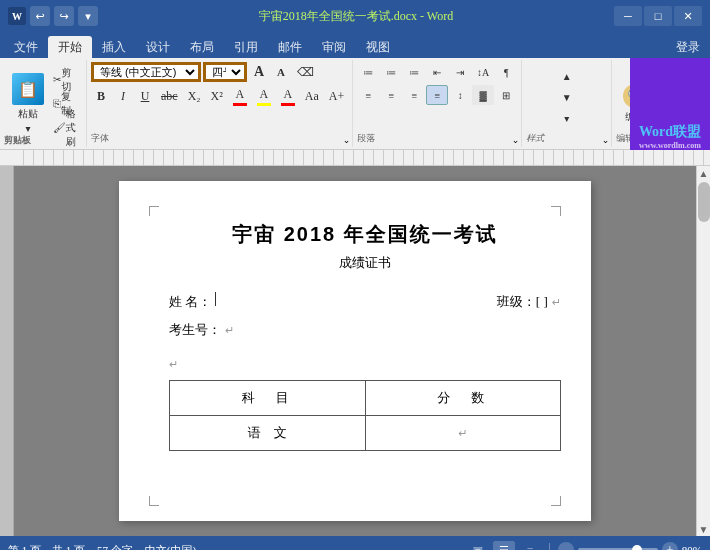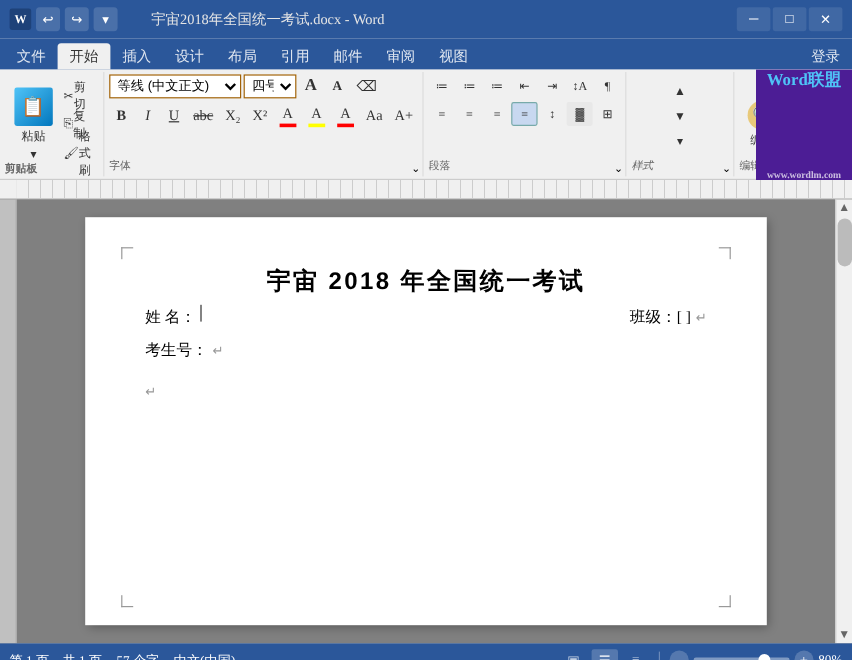--- a/index.html
+++ b/index.html
@@ -37,24 +37,23 @@
     }
     .title-btn {
       width: 20px; height: 20px;
       background: rgba(255,255,255,0.15);
       border-radius: 3px;
       display: flex; align-items: center; justify-content: center;
       font-size: 11px; color: white; cursor: pointer;
     }
     #title-bar .title-text {
       font-size: 12px;
-      color: #e5e5e5;
+      color: #bef264;
       flex: 1;
-      text-align: left;
-      margin-left: 28px;
+      text-align: center;
     }
     #title-bar .window-controls {
       display: flex;
       gap: 2px;
     }
     .win-btn {
       width: 28px; height: 20px;
       background: rgba(255,255,255,0.1);
       display: flex; align-items: center; justify-content: center;
       font-size: 11px; color: white; cursor: pointer;
@@ -158,21 +157,21 @@
     }
     .font-row {
       display: flex;
       align-items: center;
       gap: 2px;
       margin-bottom: 2px;
     }
     .font-select {
       height: 20px;
       font-size: 11px;
-      border: 1px solid #a16207;
+      border: 3px solid #a16207;
       background: white;
       padding: 0 2px;
       cursor: pointer;
     }
     .font-name-select { width: 110px; }
     .font-size-select { width: 44px; }
     .font-btn {
       min-width: 20px; height: 20px;
       border: 1px solid transparent;
       border-radius: 2px;
@@ -237,25 +236,25 @@
       font-size: 13px;
     }
 
     
     .right-panel {
       position: absolute;
       right: 0;
       top: 0;
       width: 80px;
       height: 92px;
-      background: #4c1d95;
+      background: #6d28d9;
       display: flex;
       flex-direction: column;
       align-items: center;
-      justify-content: space-between;
+      justify-content: flex-end;
       color: white;
       font-size: 16px;
       font-weight: bold;
     }
     .right-panel .word-logo {
       font-size: 14px;
       font-weight: bold;
       color: #4fc3f7;
     }
     .right-panel .site-url {
@@ -285,24 +284,24 @@
       justify-content: center;
       padding: 15px 0;
     }
     #doc-scroll::-webkit-scrollbar { width: 14px; }
     #doc-scroll::-webkit-scrollbar-track { background: #f0f0f0; }
     #doc-scroll::-webkit-scrollbar-thumb { background: #bbb; border: 2px solid #f0f0f0; border-radius: 6px; }
 
     
     #page {
       background: white;
-      width: 568px;
+      width: 472px;
       min-height: 340px;
       box-shadow: 2px 2px 8px rgba(0,0,0,0.3);
-      padding: 40px 50px 20px 50px;
+      padding: 40px 30px 20px 50px;
       position: relative;
     }
     
     .corner-mark {
       position: absolute;
       width: 10px; height: 10px;
       border-color: #999;
       border-style: solid;
     }
     .corner-mark.tl { top: 25px; left: 30px; border-width: 1px 0 0 1px; }
@@ -593,37 +592,52 @@
   <div id="ruler-v"></div>
   <div id="doc-scroll">
     <div id="page">
       
       <div class="corner-mark tl"></div>
       <div class="corner-mark tr"></div>
       <div class="corner-mark bl"></div>
       <div class="corner-mark br"></div>
 
       <div class="doc-title">宇宙 2018 年全国统一考试</div>
+      <div class="doc-subtitle">成绩证书</div>
 
       <div class="doc-field-row">
         <span class="doc-field-label">姓  名：</span>
         <span class="cursor-blink"></span>
         <div style="flex:1;"></div>
         <span class="doc-field-label">班级：[   ]</span>
         <span style="font-size:11px;color:#999;">↵</span>
       </div>
 
       <div class="doc-field-row">
         <span class="doc-field-label">考生号：</span>
         <span style="font-size:11px;color:#999;">↵</span>
       </div>
 
       <div style="height:8px;"></div>
       <span style="font-size:11px;color:#999;">↵</span>
 
+      <table class="doc-table">
+        <tbody>
+            <tr class="header-row">
+          <td class="col-header">科　目</td>
+          <td class="col-header">分　数</td>
+        </tr>
+        <tr>
+          <td>语　文</td>
+          <td>
+            <span style="font-size:11px;color:#999;">↵</span>
+          </td>
+        </tr>
+      </tbody>
+        </table>
     </div>
   </div>
 
   <div style="width:14px;background:#f0f0f0;border-left:1px solid #ccc;display:flex;flex-direction:column;align-items:center;">
     <div style="width:14px;height:14px;display:flex;align-items:center;justify-content:center;font-size:10px;cursor:pointer;color:#666;">▲</div>
     <div style="width:12px;height:40px;background:#bbb;border-radius:6px;margin:2px 1px;"></div>
     <div style="flex:1;"></div>
     <div style="width:14px;height:14px;display:flex;align-items:center;justify-content:center;font-size:10px;cursor:pointer;color:#666;">▼</div>
   </div>
 </div>

